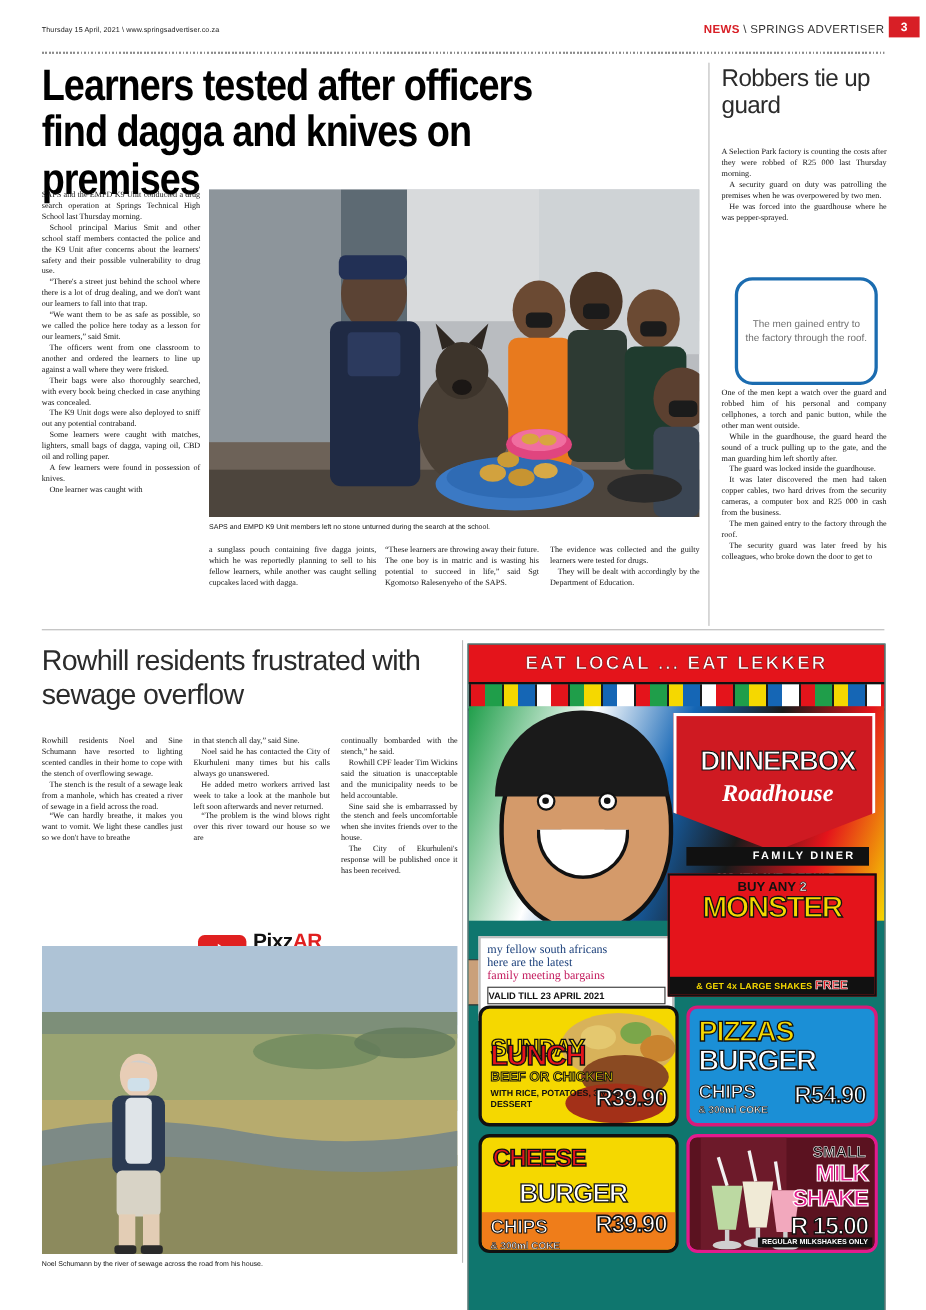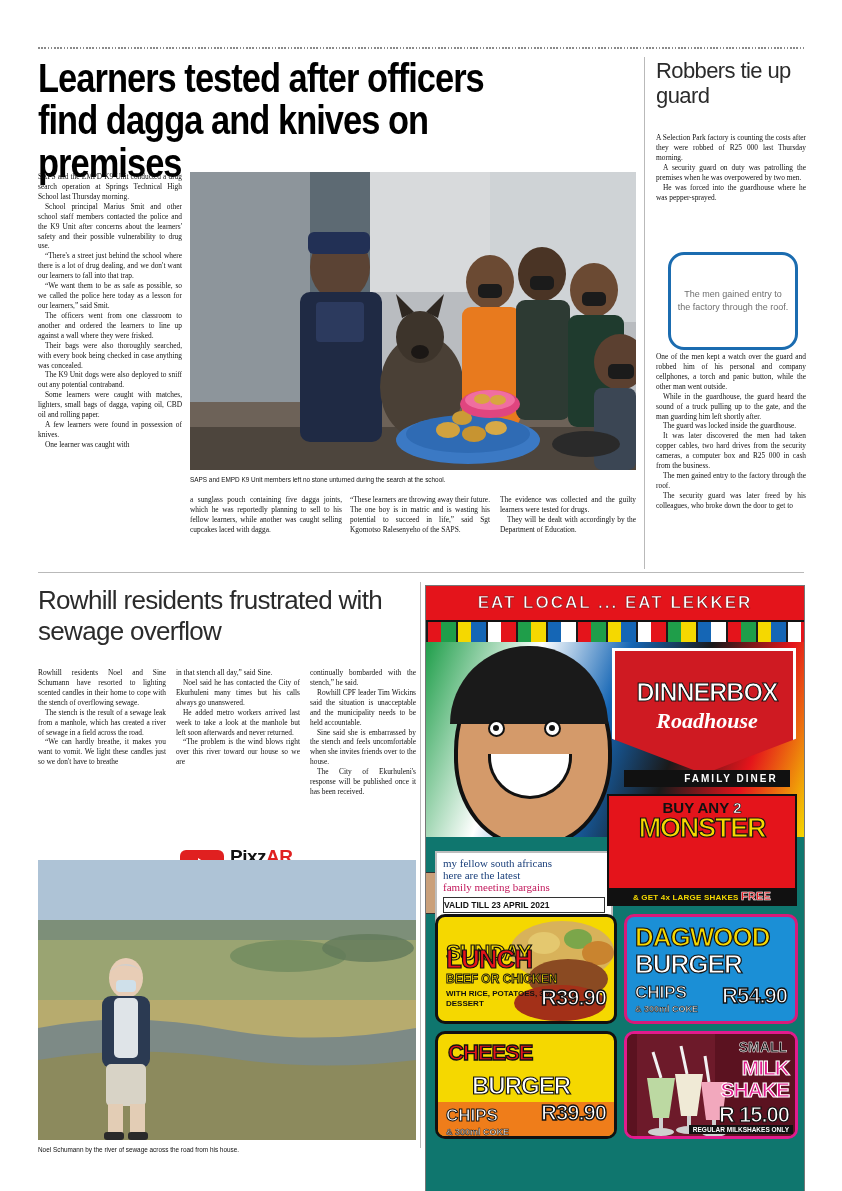--- a/index.html
+++ b/index.html
@@ -126,21 +126,21 @@
   .note .l2{font-family:"Liberation Serif",serif;font-size:11px;color:#1a3f7a;}
   .note .l3{font-family:"Liberation Serif",serif;font-size:11px;color:#c2185b;}
   .note .valid{margin-top:4px;background:#fff;border:1.5px solid #333;
       font-family:"Liberation Sans",sans-serif;font-weight:bold;font-size:8.5px;color:#111;padding:2px 0;}
   .hands{position:absolute;left:-5px;top:286px;width:16px;height:40px;background:#caa07a;
       border:1.5px solid #333;border-radius:4px;}
 
   
   .monster{position:absolute;right:7px;top:208px;width:190px;height:112px;background:#e4141b;
       border:2px solid #111;box-sizing:border-box;text-align:center;}
-  .m-buy{font-family:"Liberation Sans",sans-serif;font-weight:bold;font-size:15px;color:#111;margin-top:3px;}
+  .m-buy{font-family:"Liberation Sans",sans-serif;font-weight:bold;font-size:12px;color:#111;margin-top:3px;}
   .m-buy b{color:#fff;-webkit-text-stroke:.6px #111;}
   .m-mon{font-family:"Liberation Sans",sans-serif;font-weight:bold;font-size:27px;color:#f5d800;
       letter-spacing:-1.2px;-webkit-text-stroke:1.2px #111;line-height:.95;}
   .m-piz{font-family:"Liberation Sans",sans-serif;font-weight:bold;font-size:27px;color:#fff;
       letter-spacing:-1.2px;-webkit-text-stroke:1.2px #111;line-height:.95;}
   .m-free{position:absolute;left:0;bottom:0;width:100%;background:#111;padding:2px 0;
       font-family:"Liberation Sans",sans-serif;font-weight:bold;font-size:8px;color:#f5d800;letter-spacing:.2px;}
   .m-free em{color:#e4141b;font-style:normal;font-size:11px;-webkit-text-stroke:.5px #fff;}
 
   
@@ -185,20 +185,28 @@
   .milk-price{position:absolute;right:6px;top:68px;font-size:22px;color:#fff;
       -webkit-text-stroke:1.2px #111;font-family:"Liberation Sans",sans-serif;font-weight:bold;letter-spacing:-1px;}
   .milk-note{position:absolute;right:2px;bottom:2px;background:#111;color:#fff;
       font-family:"Liberation Sans",sans-serif;font-weight:bold;font-size:6.5px;padding:1px 4px;}
 </style>
 </head>
 <body>
 
 <div class="page">
 
+  <div class="masthead">
+    <div class="mh-date">Thursday 15 April, 2021 \ www.springsadvertiser.co.za</div>
+    <div class="mh-right">
+      <span class="mh-news">NEWS</span>
+      <span class="mh-sec">\ SPRINGS ADVERTISER</span>
+      <span class="mh-badge">3</span>
+    </div>
+  </div>
   <div class="mh-rule"></div>
 
   <div class="headline1">Learners tested after officers find dagga and knives on premises</div>
 
   <div class="photo1">
     <svg width="446" height="298" viewBox="0 0 446 298">
       <rect width="446" height="298" fill="#b9bcc0"></rect>
       <rect x="0" y="0" width="446" height="120" fill="#d8dadc"></rect>
       <rect x="0" y="0" width="120" height="298" fill="#8d959b"></rect>
       <rect x="120" y="0" width="60" height="160" fill="#5d6a73"></rect>
@@ -405,21 +413,21 @@
         <ellipse cx="128" cy="86" rx="46" ry="18" fill="#a33018"></ellipse>
       </svg>
       <div class="sunday-title">SUNDAY</div>
       <div class="sunday-lunch">LUNCH</div>
       <div class="sunday-sub">BEEF OR CHICKEN</div>
       <div class="sunday-desc">WITH RICE, POTATOES, 3 VEG &amp; A DESSERT</div>
       <div class="price" style="position:absolute;right:8px;bottom:10px;font-size:22px;">R39.90</div>
     </div>
 
     <div class="deal" id="dealDagwood">
-      <div class="dag-1">DAGWOOD</div>
+      <div class="dag-1">PIZZAS</div>
       <div class="dag-2">BURGER</div>
       <div class="chips">CHIPS</div>
       <div class="chips-sub">&amp; 300ml COKE</div>
       <div class="price" style="position:absolute;right:8px;bottom:12px;font-size:22px;">R54.90</div>
     </div>
 
     <div class="deal" id="dealCheese">
       <div class="cheese-band"></div>
       <div class="cheese-1">CHEESE</div>
       <div class="cheese-2">BURGER</div>

